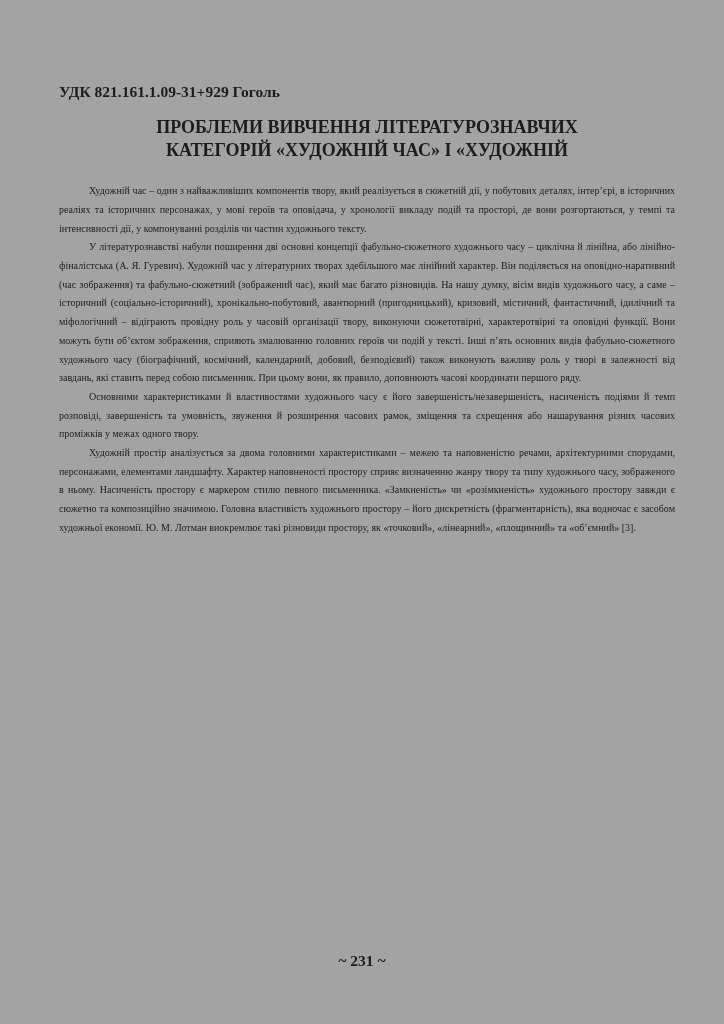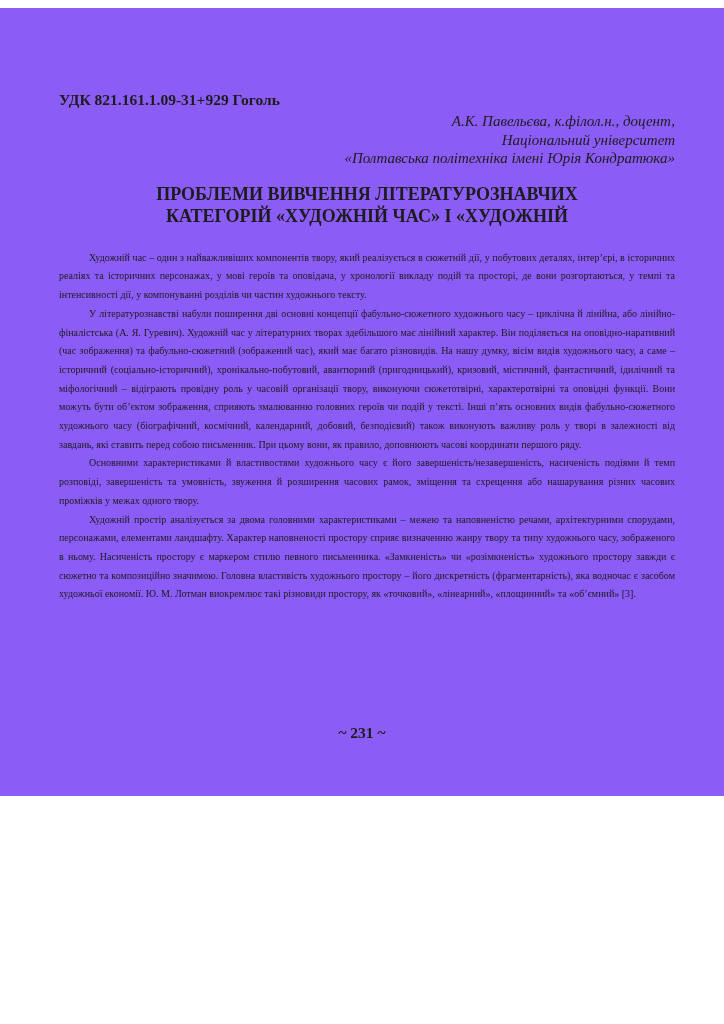--- a/index.html
+++ b/index.html
@@ -3,23 +3,23 @@
 <meta charset="utf-8">
 <style>
   html, body {
     margin: 0;
     padding: 0;
     background: #ffffff;
   }
   .page {
     position: relative;
     width: 724px;
-    height: 788px;
-    margin: 8px auto;
-    background: #8b5cf6;
+    height: 1024px;
+    margin: 0 auto;
+    background: #a3a3a3;
     color: #1c1c1c;
     font-family: "Liberation Serif", serif;
     box-sizing: border-box;
     padding: 82px 49px 0 59px;
     overflow: hidden;
   }
   .udk {
     font-weight: bold;
     font-size: 15.5px;
     line-height: 19px;
@@ -60,25 +60,20 @@
     font-weight: bold;
   }
 </style>
 </head>
 <body>
 
 <div class="page">
 
   <div class="udk">УДК 821.161.1.09-31+929 Гоголь</div>
 
-  <div class="authors">
-    <div>А.К. Павельєва, к.філол.н., доцент,</div>
-    <div>Національний університет</div>
-    <div>«Полтавська політехніка імені Юрія Кондратюка»</div>
-  </div>
 
   <h1 class="title">
     <div>ПРОБЛЕМИ ВИВЧЕННЯ ЛІТЕРАТУРОЗНАВЧИХ</div>
     <div>КАТЕГОРІЙ «ХУДОЖНІЙ ЧАС» І «ХУДОЖНІЙ</div>
   </h1>
 
   <div class="body-text">
     <p>Художній час – один з найважливіших компонентів твору, який реалізується в сюжетній дії, у побутових деталях, інтер’єрі, в історичних реаліях та історичних персонажах, у мові героїв та оповідача, у хронології викладу подій та просторі, де вони розгортаються, у темпі та інтенсивності дії, у компонуванні розділів чи частин художнього тексту.</p>
     <p>У літературознавстві набули поширення дві основні концепції фабульно-сюжетного художнього часу – циклічна й лінійна, або лінійно-фіналістська (А. Я. Гуревич). Художній час у літературних творах здебільшого має лінійний характер. Він поділяється на оповідно-наративний (час зображення) та фабульно-сюжетний (зображений час), який має багато різновидів. На нашу думку, вісім видів художнього часу, а саме – історичний (соціально-історичний), хронікально-побутовий, авантюрний (пригодницький), кризовий, містичний, фантастичний, ідилічний та міфологічний – відіграють провідну роль у часовій організації твору, виконуючи сюжетотвірні, характеротвірні та оповідні функції. Вони можуть бути об’єктом зображення, сприяють змалюванню головних героїв чи подій у тексті. Інші п’ять основних видів фабульно-сюжетного художнього часу (біографічний, космічний, календарний, добовий, безподієвий) також виконують важливу роль у творі в залежності від завдань, які ставить перед собою письменник. При цьому вони, як правило, доповнюють часові координати першого ряду.</p>
     <p>Основними характеристиками й властивостями художнього часу є його завершеність/незавершеність, насиченість подіями й темп розповіді, завершеність та умовність, звуження й розширення часових рамок, зміщення та схрещення або нашарування різних часових проміжків у межах одного твору.</p>

